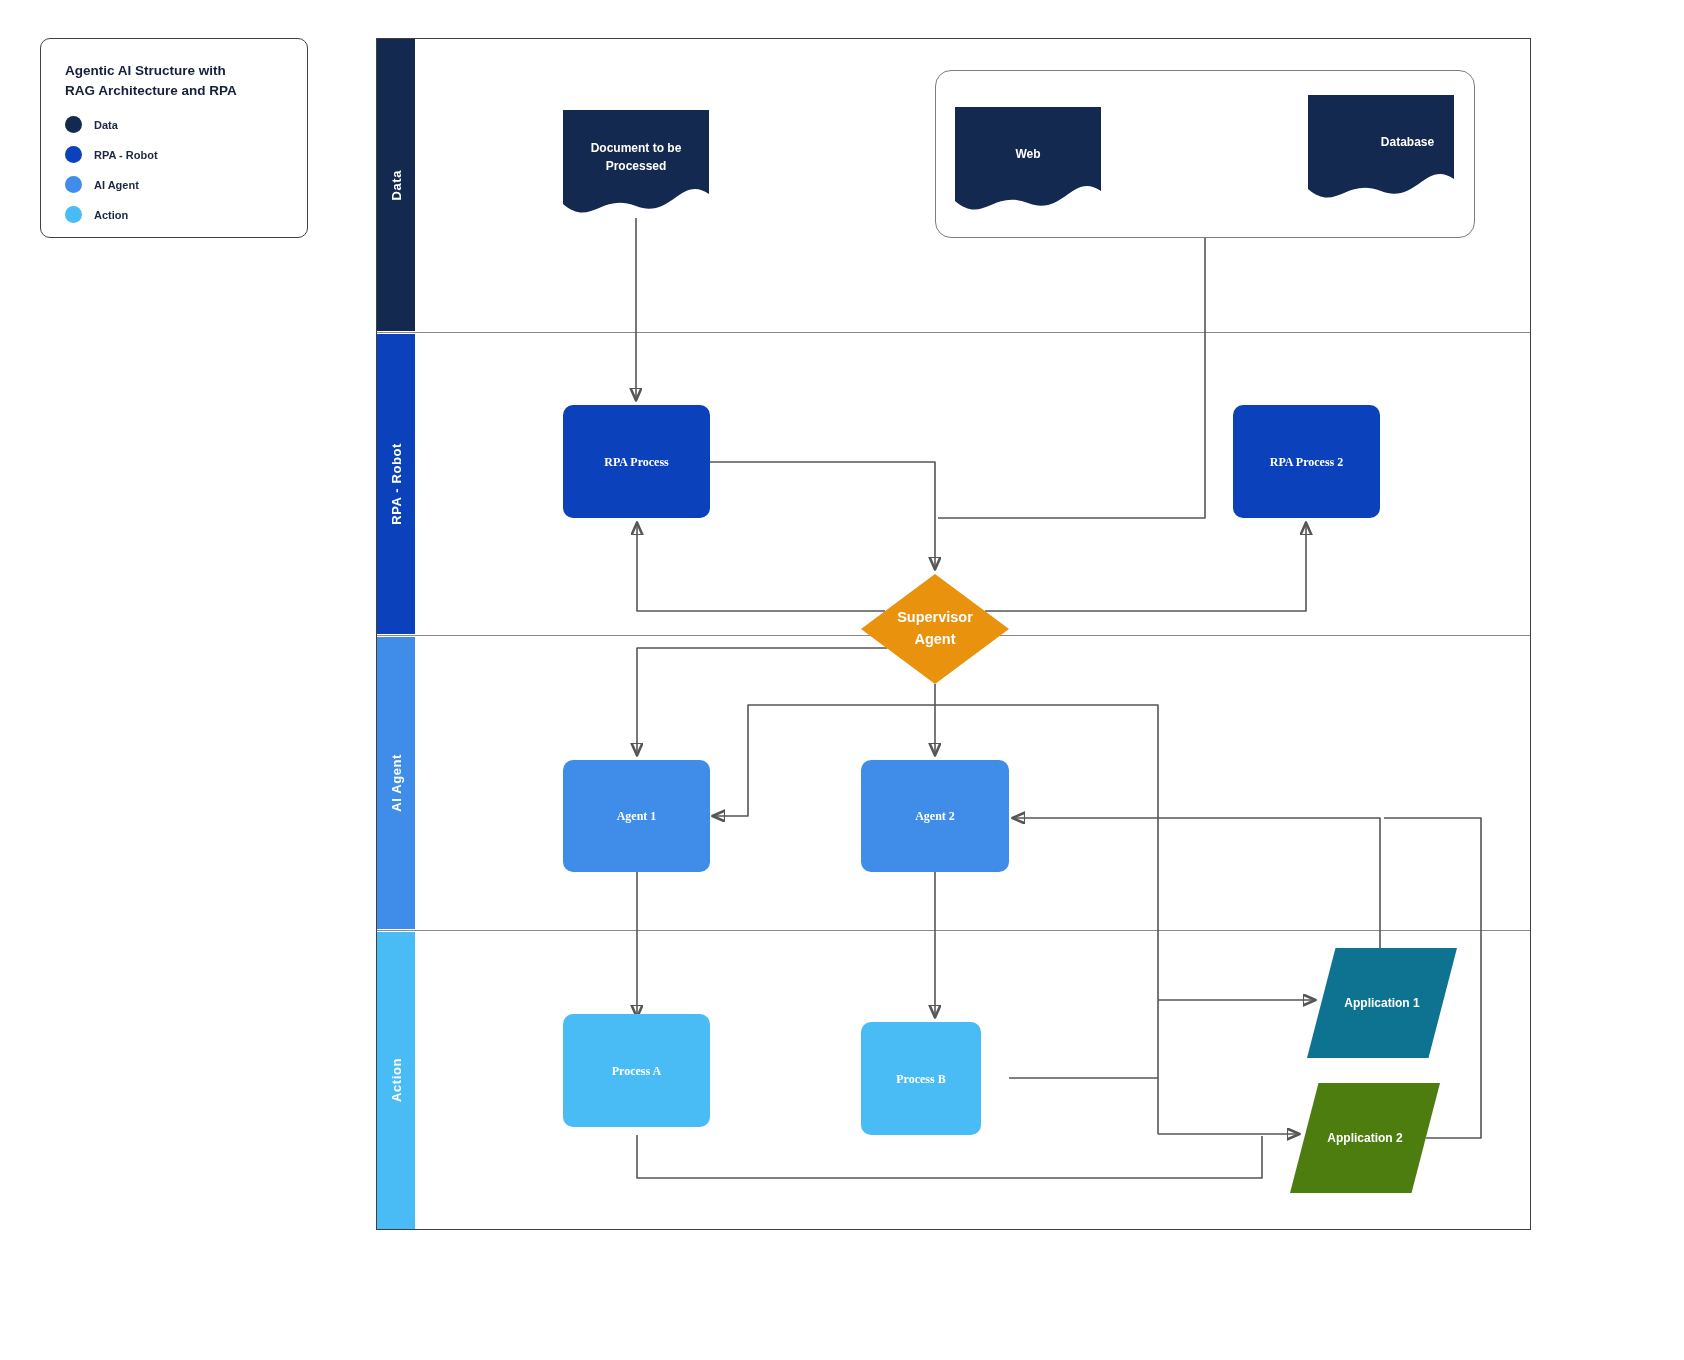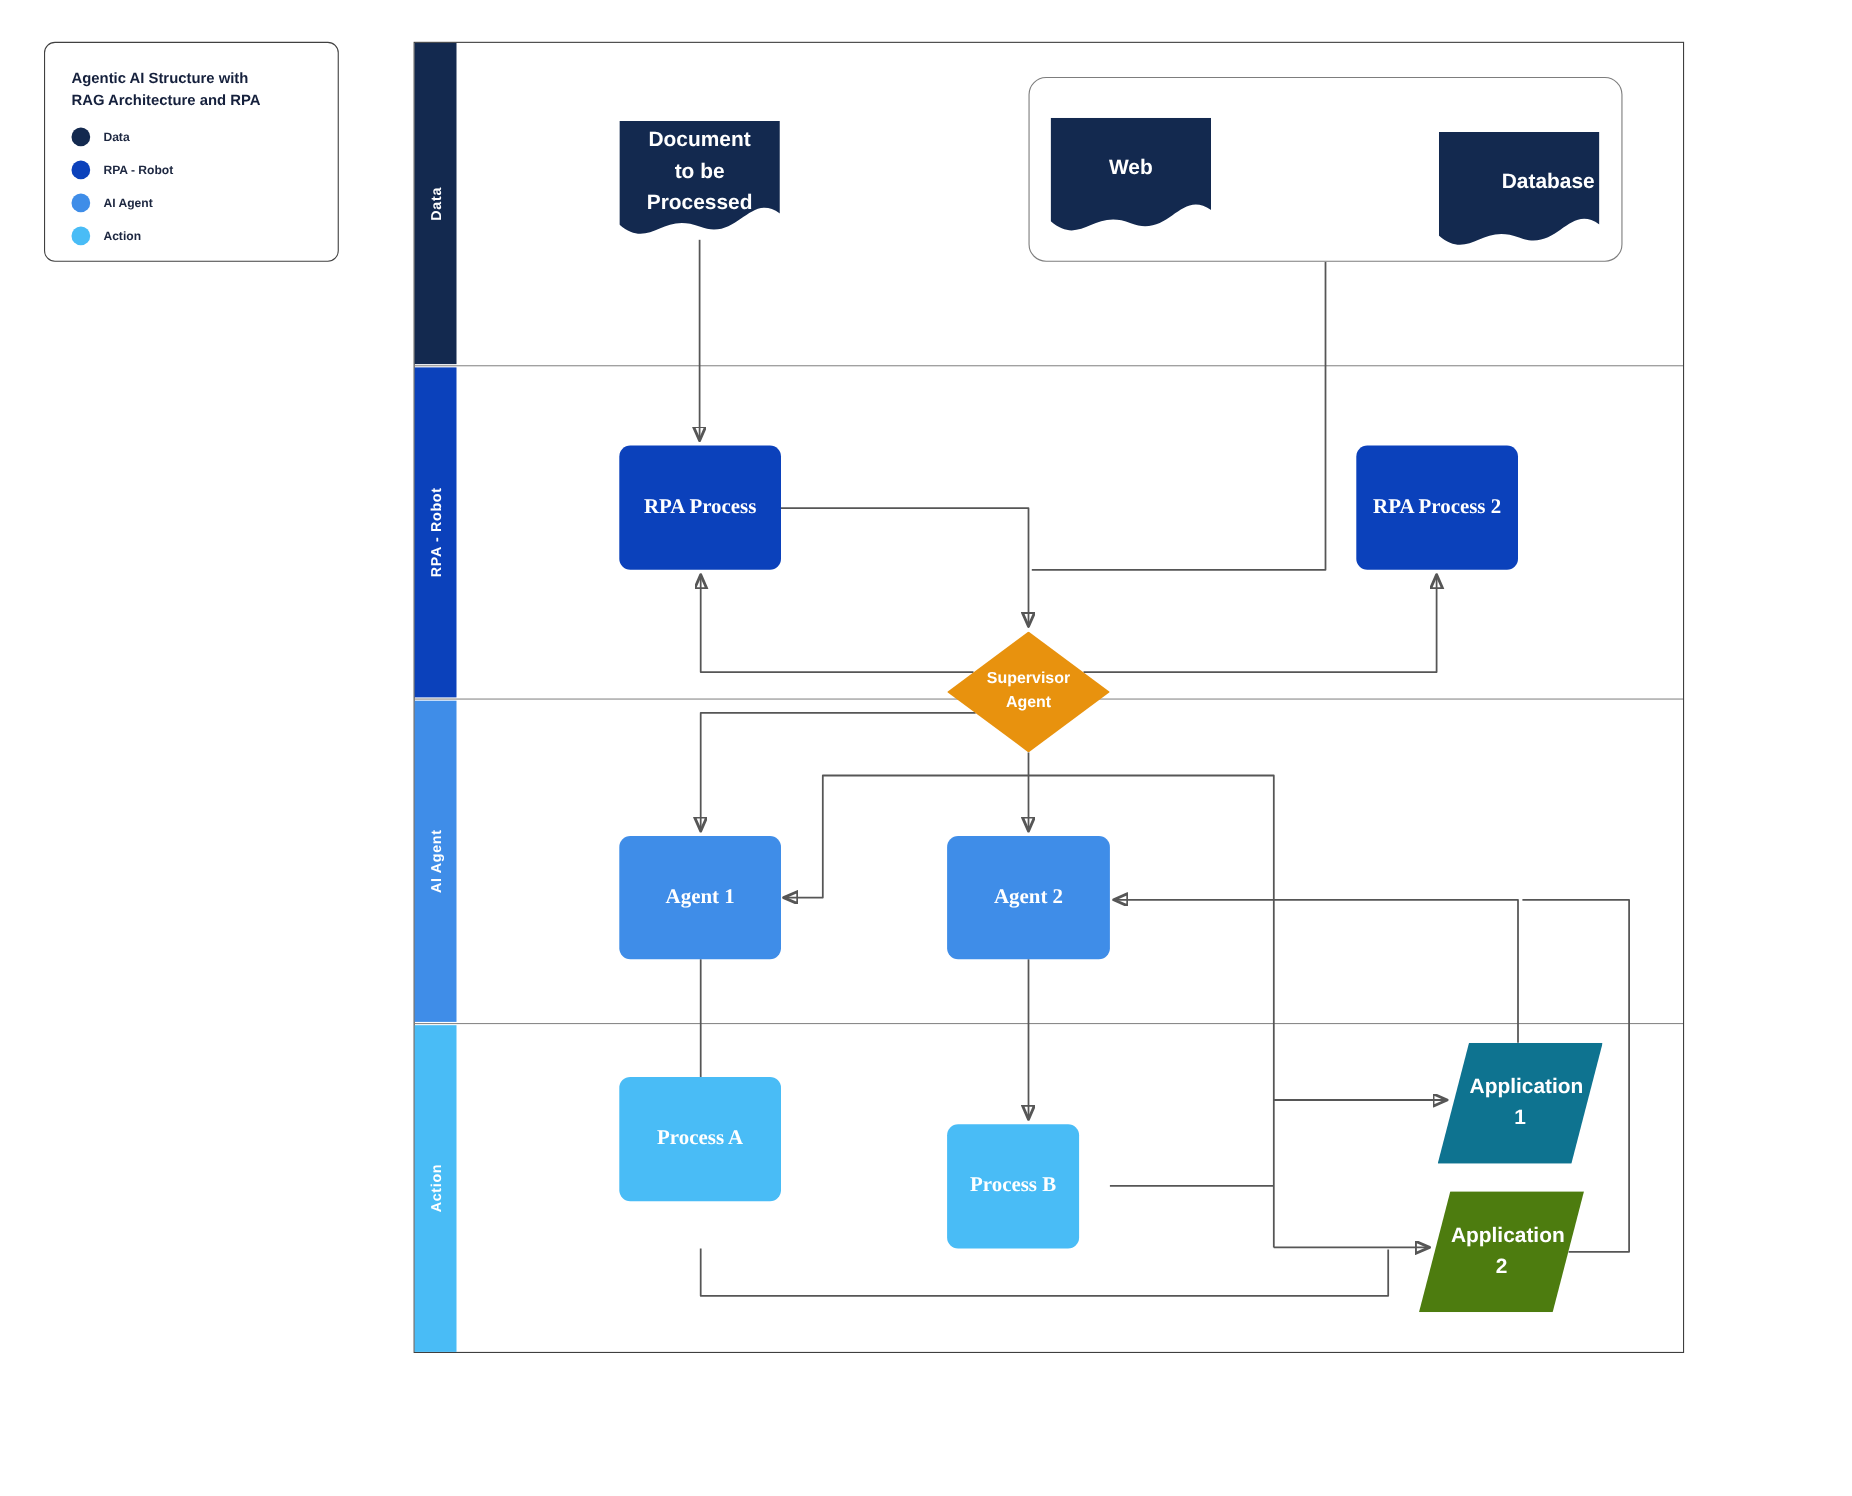--- a/index.html
+++ b/index.html
@@ -18,21 +18,21 @@
   
   .frame{position:absolute;left:376px;top:38px;width:1155px;height:1192px;
          border:1.6px solid #3f3f3f;box-sizing:border-box;background:#fff;}
   .lane-strip{position:absolute;width:38px;display:flex;align-items:center;justify-content:center;}
   .lane-label{writing-mode:vertical-rl;transform:rotate(180deg);color:#fff;font-weight:bold;
               font-size:13px;letter-spacing:.6px;white-space:nowrap;}
   .divider{position:absolute;height:1px;background:#8a8a8a;left:377px;width:1153px;}
 
   
   .node{position:absolute;display:flex;align-items:center;justify-content:center;text-align:center;
-        color:#fff;font-weight:bold;font-size:19px;line-height:1.5;box-sizing:border-box;z-index:3;}
+        color:#fff;font-weight:bold;font-size:12px;line-height:1.5;box-sizing:border-box;z-index:3;}
   .rounded{border-radius:10px;font-family:Liberation Serif, serif;}
   .doc{clip-path:path('M0,0 L146,0 L146,84 C 118,64 108,110 73,96 C 38,82 28,118 0,94 Z');
        padding-bottom:14px;}
   .doc .lbl{max-width:116px;}
   .diamond{clip-path:polygon(50% 0,100% 50%,50% 100%,0 50%);font-size:14.5px;}
   .diamond .lbl{max-width:92px;}
   .para{clip-path:polygon(19% 0,100% 0,81% 100%,0 100%);}
   .para .lbl{max-width:92px;}
   .group-box{position:absolute;left:935px;top:70px;width:540px;height:168px;background:#fff;
              border:1.5px solid #7d7d7d;border-radius:16px;box-sizing:border-box;z-index:2;}
@@ -111,21 +111,21 @@
   </svg>
 
   <div class="node doc" style="left: 563px; top: 110px; width: 146px; height: 108px; background: rgb(19, 41, 79);">
     <span class="lbl">Document to be Processed</span>
   </div>
 
   <div class="group-box"></div>
   <div class="node doc" style="left: 955px; top: 107px; width: 146px; height: 107px; background: rgb(19, 41, 79);">
     <span class="lbl">Web</span>
   </div>
-  <div class="node doc" style="left: 1308px; top: 120px; width: 160px; height: 107px; background: rgb(19, 41, 79); padding-left: 39px;">
+  <div class="node doc" style="left: 1308px; top: 95px; width: 160px; height: 107px; background: rgb(19, 41, 79); padding-left: 39px;">
     <span class="lbl">Database</span>
   </div>
 
   <div class="node rounded" style="left: 563px; top: 405px; width: 147px; height: 113px; background: rgb(11, 65, 187);">
     <span class="lbl">RPA Process</span>
   </div>
   <div class="node rounded" style="left: 1233px; top: 405px; width: 147px; height: 113px; background: rgb(11, 65, 187);">
     <span class="lbl">RPA Process 2</span>
   </div>
 
@@ -133,21 +133,21 @@
     <span class="lbl">Supervisor Agent</span>
   </div>
 
   <div class="node rounded" style="left: 563px; top: 760px; width: 147px; height: 112px; background: rgb(63, 141, 232); text-align: right;">
     <span class="lbl">Agent 1</span>
   </div>
   <div class="node rounded" style="left: 861px; top: 760px; width: 148px; height: 112px; background: rgb(63, 141, 232); text-align: right;">
     <span class="lbl">Agent 2</span>
   </div>
 
-  <div class="node rounded" style="left: 563px; top: 979px; width: 147px; height: 113px; background: rgb(73, 188, 246);">
+  <div class="node rounded" style="left: 563px; top: 1014px; width: 147px; height: 113px; background: rgb(73, 188, 246);">
     <span class="lbl">Process A</span>
   </div>
   <div class="node rounded" style="left: 861px; top: 1022px; width: 120px; height: 113px; background: rgb(73, 188, 246);">
     <span class="lbl">Process B</span>
   </div>
   <div class="node para" style="left: 1307px; top: 948px; width: 150px; height: 110px; background: rgb(14, 115, 144);">
     <span class="lbl">Application 1</span>
   </div>
   <div class="node para" style="left: 1290px; top: 1083px; width: 150px; height: 110px; background: #4d7c0f;">
     <span class="lbl">Application 2</span>

